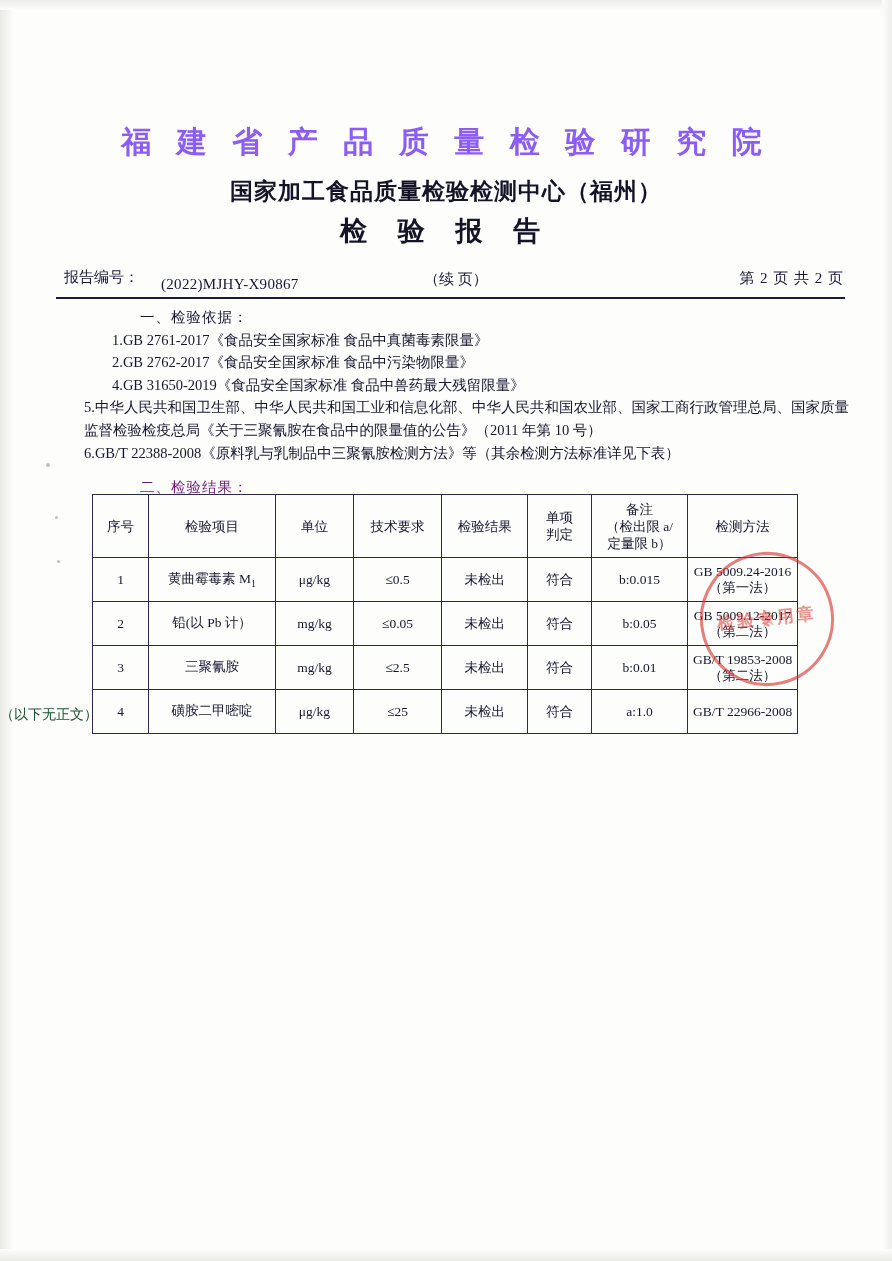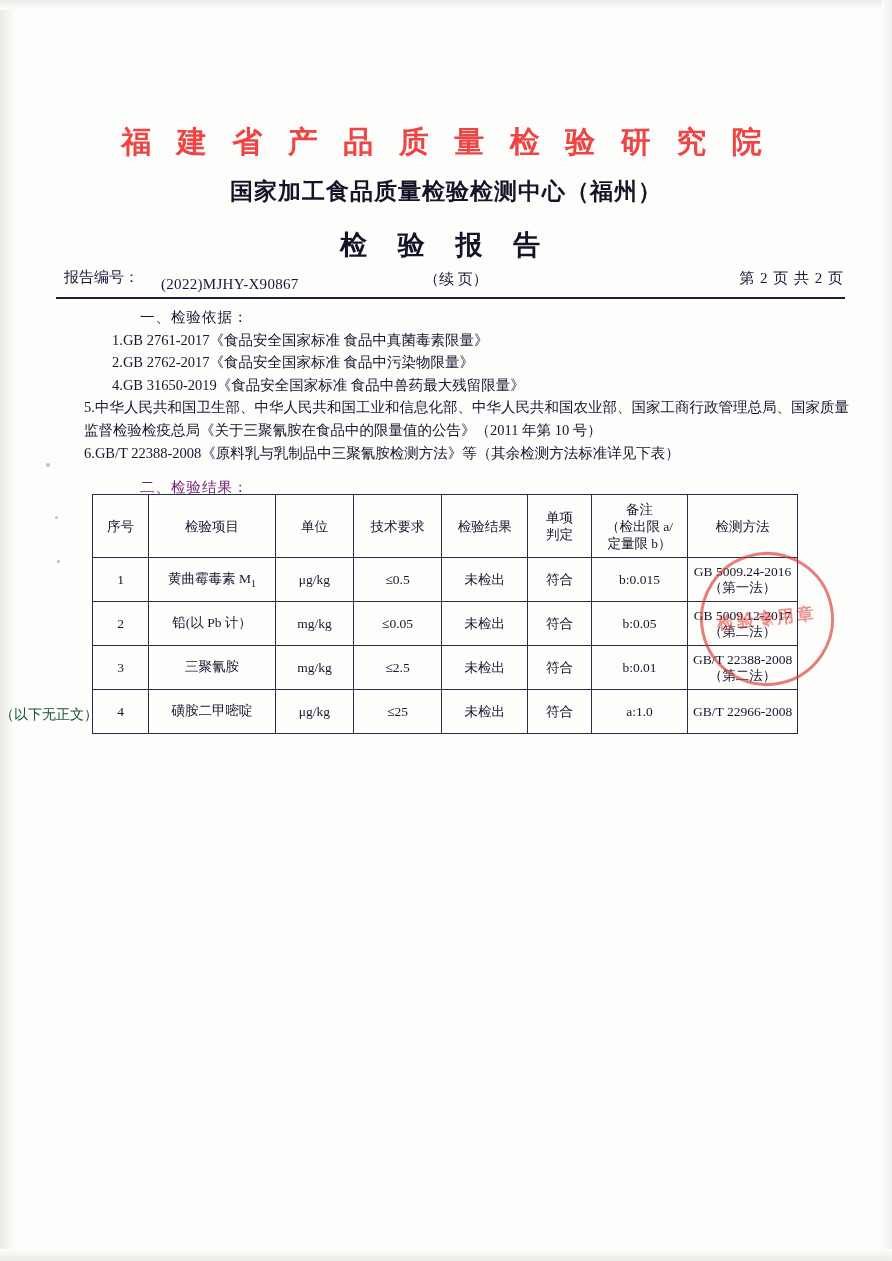--- a/index.html
+++ b/index.html
@@ -48,36 +48,36 @@
     position: absolute;
     left: 0;
     top: 122px;
     width: 892px;
     text-align: center;
   }
   .title-1 {
     font-size: 30px;
     font-weight: bold;
     letter-spacing: 9px;
-    color: #ef4444;
+    color: #8b5cf6;
     font-family: "Liberation Serif", "DejaVu Serif", serif;
   }
   .title-2 {
     font-size: 23px;
     font-weight: bold;
     letter-spacing: 1px;
     margin-top: 13px;
     color: #141428;
     font-family: Liberation Serif, serif;
   }
   .title-3 {
     font-size: 27px;
     font-weight: bold;
     letter-spacing: 12px;
-    margin-top: 20px;
+    margin-top: 6px;
     color: #141428;
   }
 
   .meta-row {
     position: absolute;
     left: 56px;
     top: 268px;
     width: 788px;
     height: 22px;
     font-size: 15px;
@@ -336,21 +336,21 @@
         <td>3</td>
         <td>
           <span>三聚氰胺</span><span class="sub"></span>
         </td>
         <td>mg/kg</td>
         <td>≤2.5</td>
         <td>未检出</td>
         <td>符合</td>
         <td>b:0.01</td>
         <td class="method-two-line">
-          <div>GB/T 22388-2008</div>
+          <div>GB/T 19853-2008</div>
           <div>（第二法）</div>
         </td>
       </tr>
       <tr>
         <td>4</td>
         <td>
           <span>磺胺二甲嘧啶</span><span class="sub"></span>
         </td>
         <td>μg/kg</td>
         <td>≤25</td>

